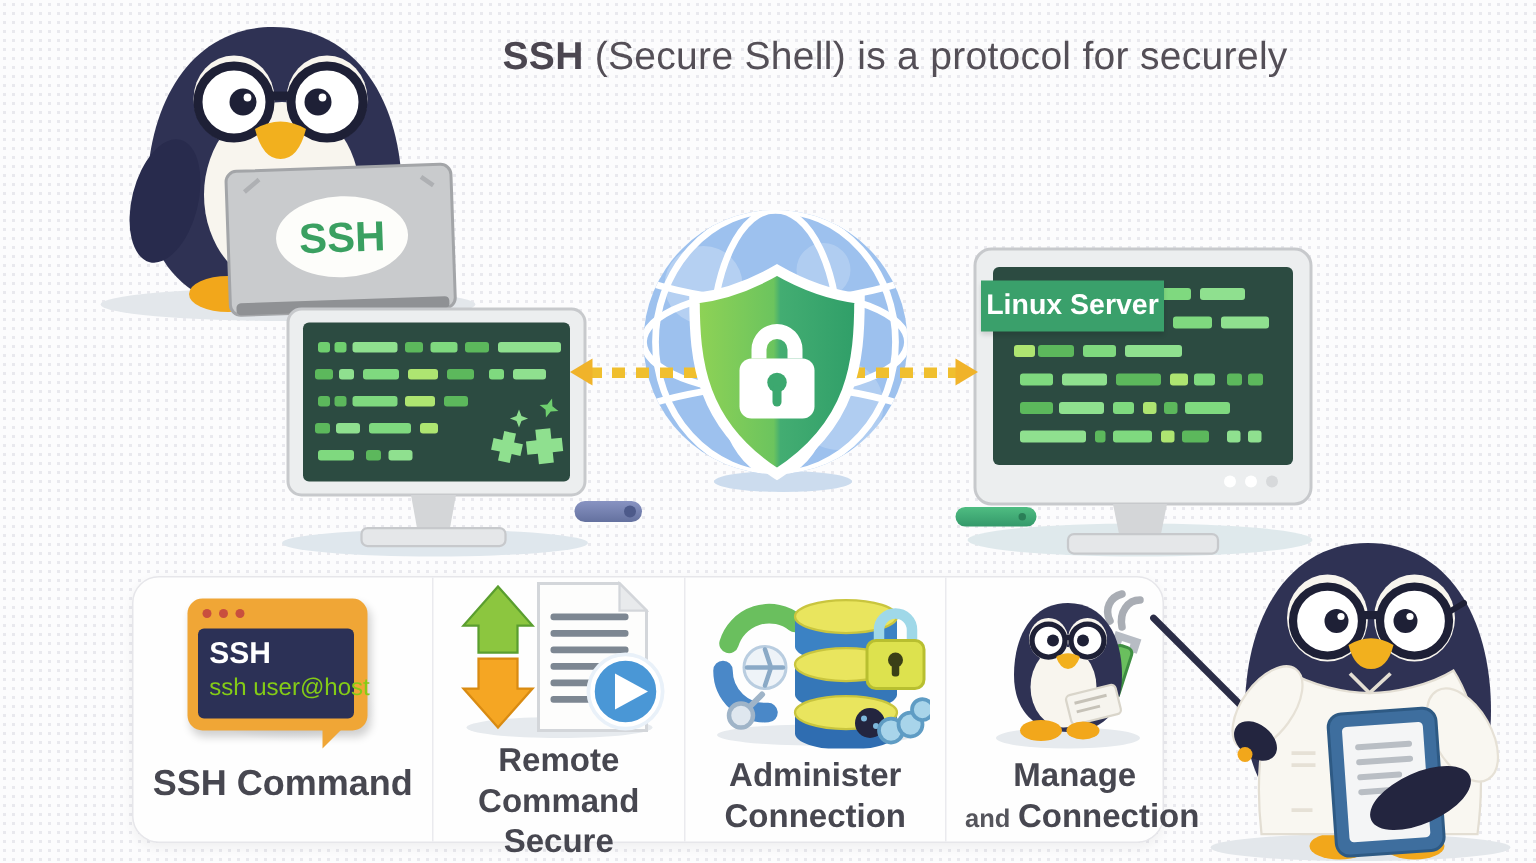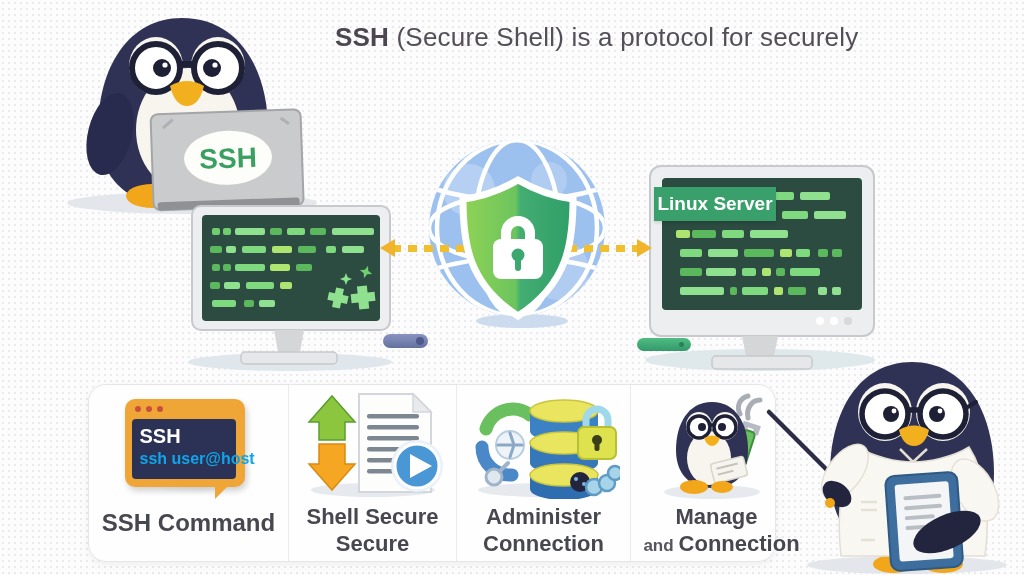--- a/index.html
+++ b/index.html
@@ -53,21 +53,21 @@
   .term-wrap{position:relative;width:136px;height:100px;margin-top:10px;}
   .term-shadow{position:absolute;left:18px;top:52px;width:112px;height:44px;border-radius:50%;
     background:radial-gradient(closest-side,#dfe3e8,rgba(223,227,232,0));}
   .term-win{position:absolute;left:4px;top:0;width:120px;height:88px;background:#f0a636;
     border-radius:10px;box-shadow:2px 4px 6px rgba(0,0,0,.18);}
   .term-dots{position:absolute;left:10px;top:7px;display:flex;gap:5px;}
   .term-dots i{width:6px;height:6px;border-radius:50%;background:#c94f3e;}
   .term-body{position:absolute;left:7px;top:20px;width:104px;height:60px;background:#2c3156;
     border-radius:4px;padding:5px 0 0 8px;box-sizing:border-box;}
   .term-title{color:#ffffff;font-size:20px;font-weight:600;line-height:24px;}
-  .term-cmd{color:#0ea5e9;font-size:16px;font-weight:700;line-height:22px;white-space:nowrap;}
+  .term-cmd{color:#84cc16;font-size:16px;font-weight:400;line-height:22px;white-space:nowrap;}
   .term-tail{position:absolute;right:14px;bottom:-12px;width:0;height:0;
     border-top:16px solid #f0a636;border-right:16px solid transparent;}
 </style>
 </head>
 <body>
 
 <div class="canvas">
 
   <div class="headline">
     <div class="hl-line"><span class="hl-bold">SSH</span><span> (Secure Shell) is a protocol for securely</span></div>
@@ -310,21 +310,21 @@
             </g>
           </g>
           <g>
             <circle cx="116" cy="76" r="26" fill="#e9f1f9"></circle>
             <circle cx="116" cy="76" r="22" fill="#4a97d6" stroke="#ffffff" stroke-width="3"></circle>
             <path d="M109,64 L131,76 L109,88 Z" fill="#ffffff"></path>
           </g>
         </svg>
       </div>
       <div class="label">
-        <div>Shell Secure</div>
+        <div>Remote Command</div>
         <div>Secure</div>
       </div>
     </div>
 
     <div class="cell c3">
       <div class="icon-zone">
         <svg width="152" height="110" viewBox="0 0 152 110">
           <ellipse cx="76" cy="101" rx="66" ry="7" fill="#e6eaee"></ellipse>
           <g fill="none" stroke-linecap="round">
             <path d="M18,40 A28,28 0 0 1 62,26" stroke="#6abf5e" stroke-width="13"></path>

